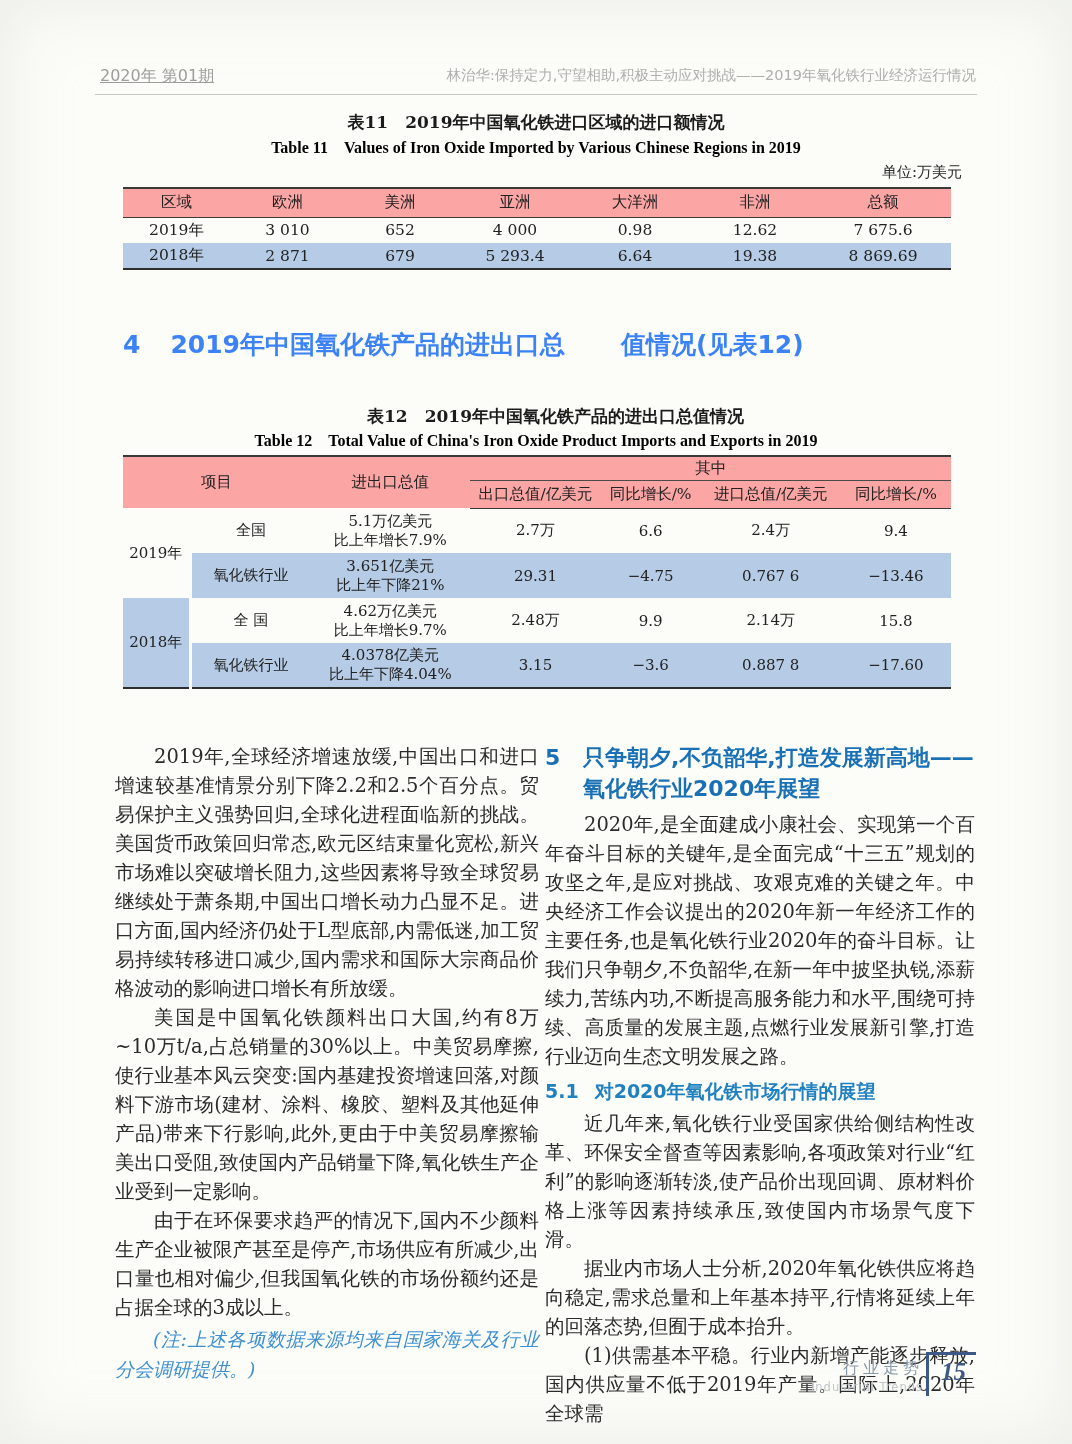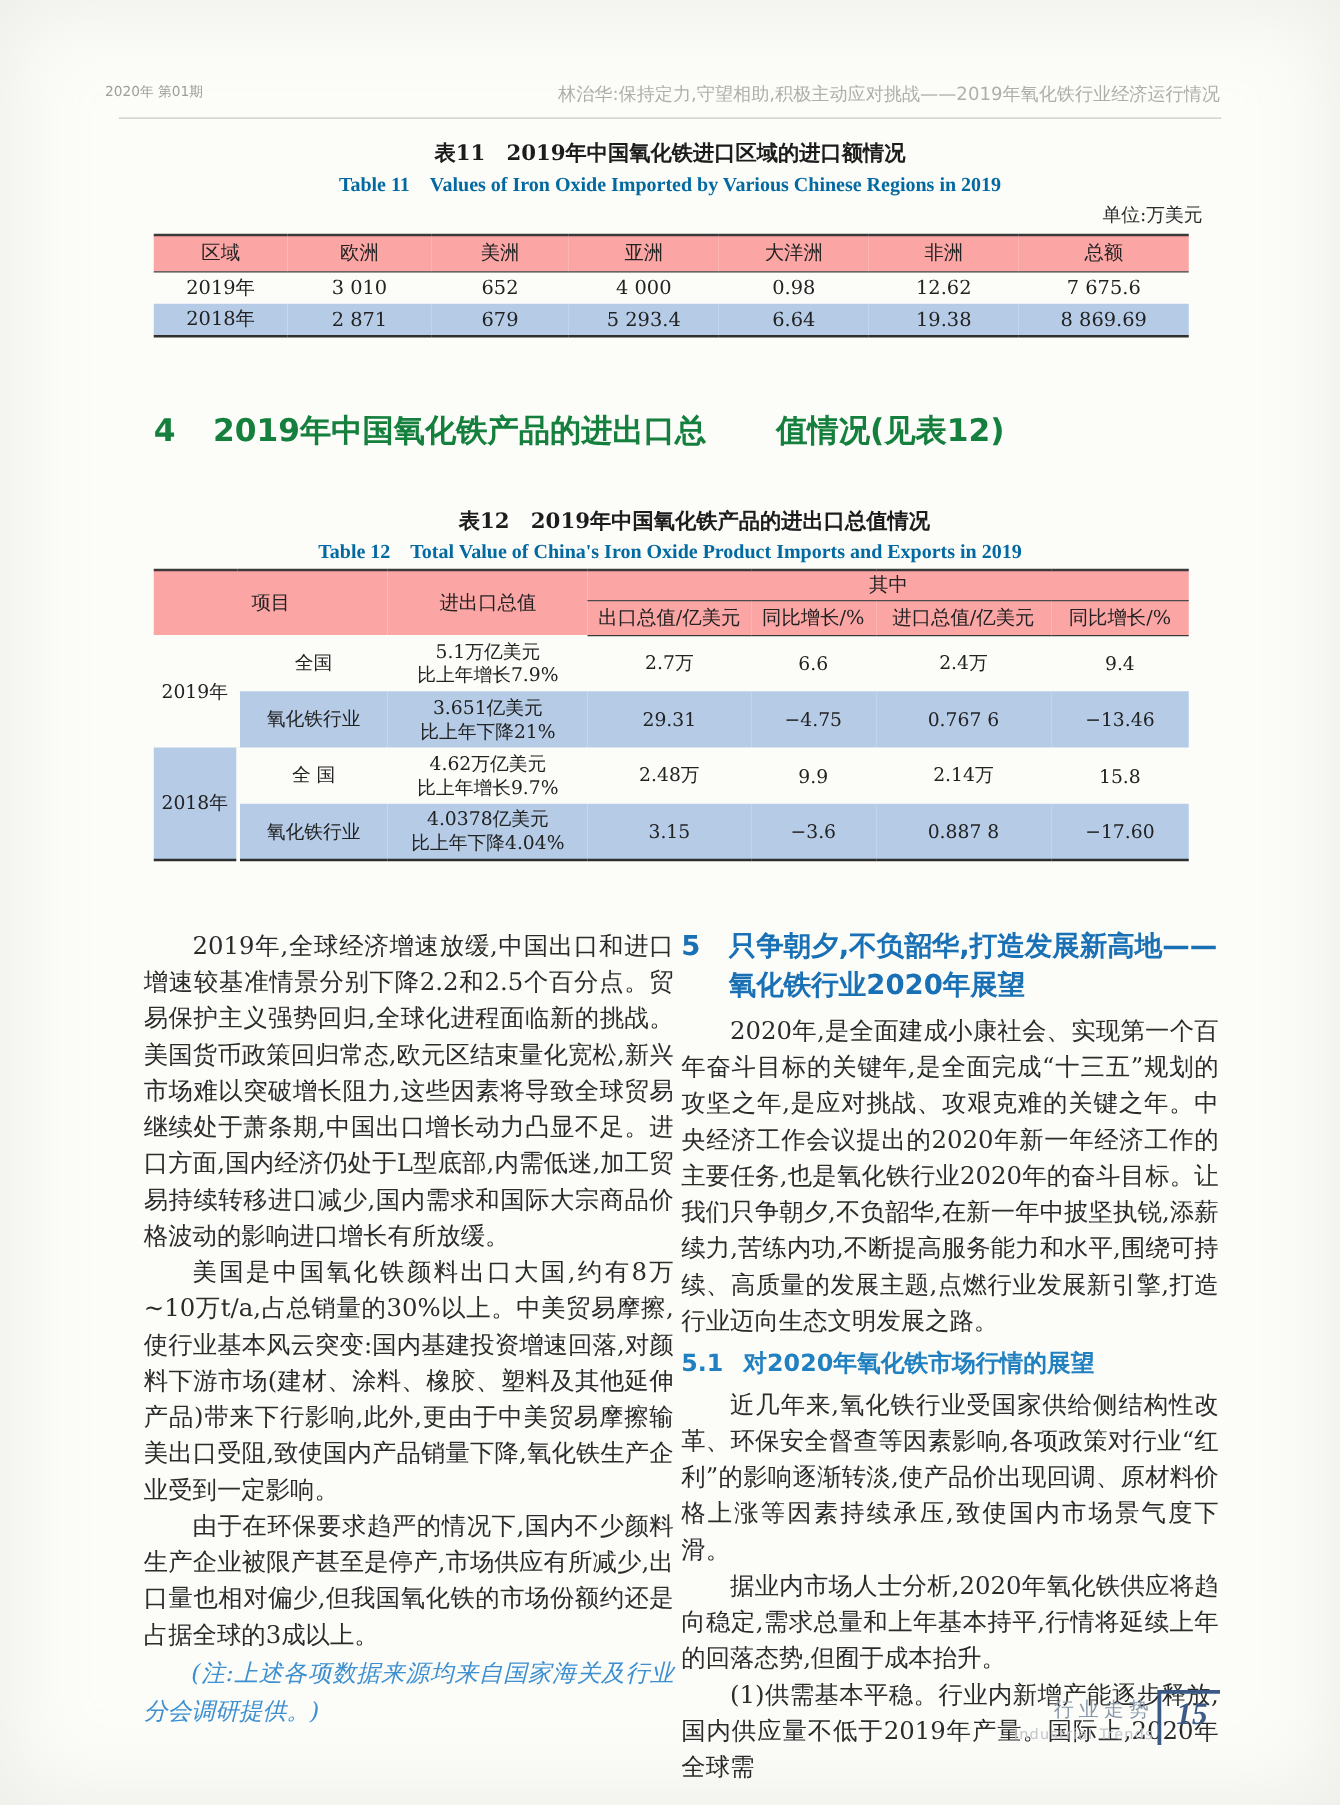--- a/index.html
+++ b/index.html
@@ -4,31 +4,31 @@
 <style>
   * { margin:0; padding:0; box-sizing:border-box; }
   html,body { background:#e8e8e4; }
   .page {
     position:relative; width:1072px; height:1444px;
     background:#fcfcf9; margin:0 auto; overflow:hidden;
     font-family:"DejaVu Serif", serif; color:#2b2b2b;
     box-shadow: inset 0 0 70px rgba(190,198,180,0.28);
   }
   
-  .runhead-left { position:absolute; left:84px; top:66px; font-size:11px; color:#9d9d9b;
-    font-family:"DejaVu Sans", sans-serif; }
+  .runhead-left { position:absolute; left:100px; top:66px; font-size:16px; color:#9d9d9b;
+    font-family:"DejaVu Sans", sans-serif;text-decoration:underline; }
   .runhead-right { position:absolute; right:96px; top:66px; font-size:14.5px; color:#aeaeac;
     font-family:"DejaVu Sans", sans-serif; }
   .runhead-rule { position:absolute; left:95px; right:95px; top:94px; height:1px; background:#c8c8c4; }
 
   
   .tbl-title-cn { position:absolute; left:0; width:100%; text-align:center;
     font-weight:bold; font-size:17px; color:#1c1c1c; }
   .tbl-title-en { position:absolute; left:0; width:100%; text-align:center;
-    font-weight:bold; font-size:16px; color:#0369a1; font-family:"Liberation Serif", serif; }
+    font-weight:bold; font-size:16px; color:#000000; font-family:"Liberation Serif", serif; }
   .unit-label { position:absolute; right:110px; font-size:15px; color:#2b2b2b; }
 
   
   table { border-collapse:collapse; table-layout:fixed; }
   .dtable { position:absolute; left:123px; width:828px;
     border-top:2px solid #3a3a3a; border-bottom:2.5px solid #2f2f2f; }
   .dtable th, .dtable td { font-weight:normal; text-align:center; vertical-align:middle;
     font-size:15.5px; color:#222; padding:0; }
   .dtable thead th { background:#fca5a5; }
   .dtable thead tr:last-child th { border-bottom:1px solid #3a3a3a; }
@@ -42,21 +42,21 @@
   .t12 td { font-size:15px; }
   .t12 .among-cell { border-bottom:1px solid #4a4a4a; }
   .t12 tbody td.blue { background:#b5cbe6; }
   .t12 tbody td.year-blue { background:#b5cbe6; border-right:3px solid #fcfcf9; }
   .t12 tbody td.year-white { border-right:3px solid #fcfcf9; }
   .cell-2line { line-height:19px; }
 
   
   .sec4 { position:absolute; left:123px; top:328px; width:828px;
     font-family:"DejaVu Sans", sans-serif; font-weight:bold; font-size:25px;
-    color:#15803d; white-space:nowrap; }
+    color:#3b82f6; white-space:nowrap; }
   .sec4 .num { margin-right:30px; }
   .sec4 .gap { display:inline-block; width:56px; }
 
   
   .col { position:absolute; top:742px; text-align:justify; }
   .col-left  { left:115px; width:424px; }
   .col-right { left:545px; width:430px; }
   .para { font-size:19.5px; line-height:29px; text-indent:2em; color:#2b2b2b; }
   .note { font-size:19px; line-height:30px; text-indent:2em; color:#3d8fd0;
     font-style:italic; margin-top:2px; }

